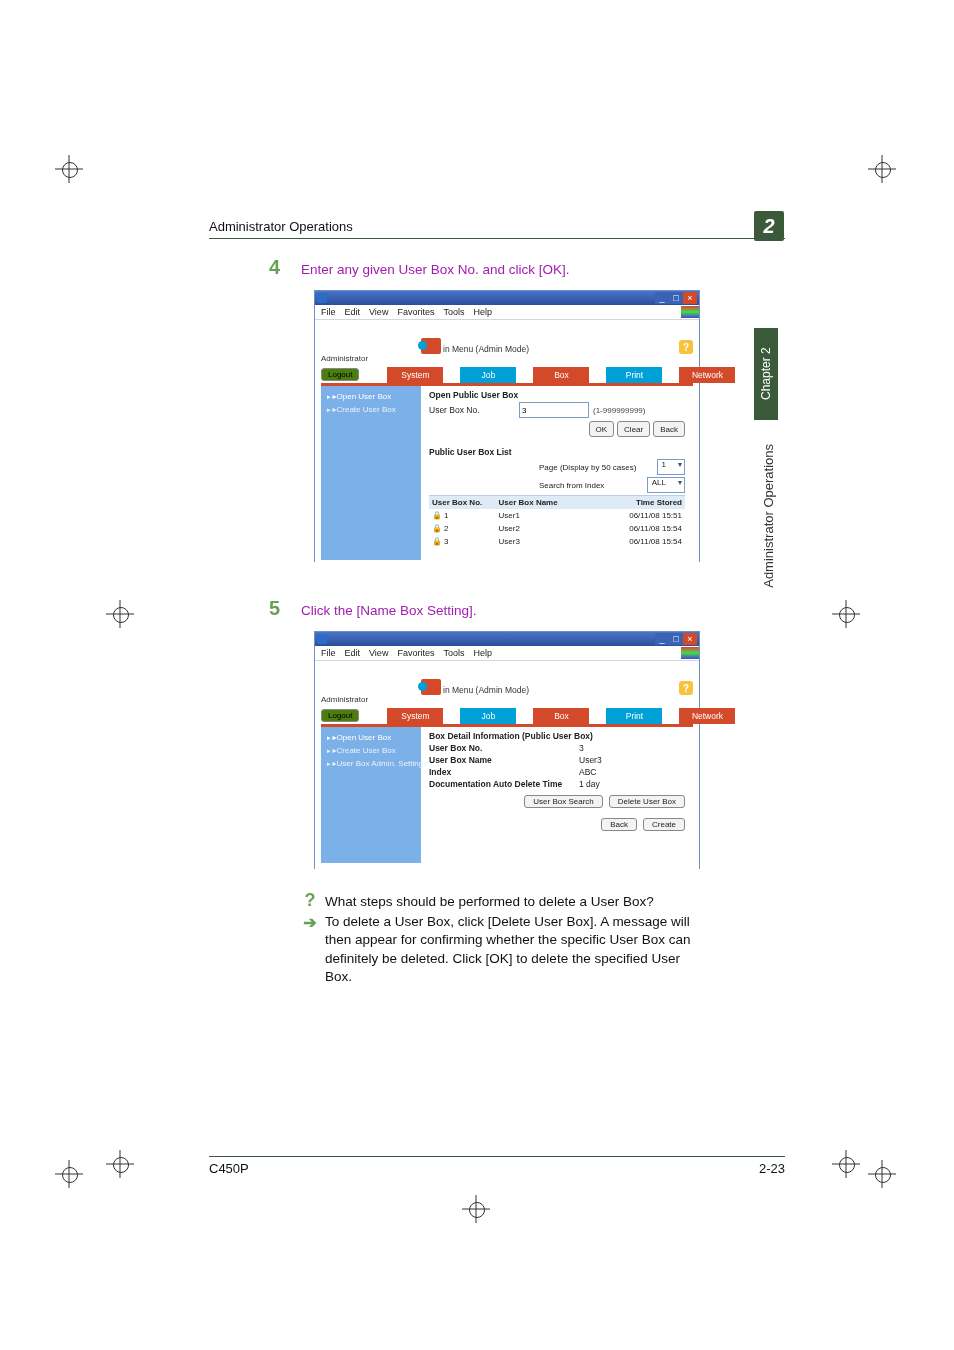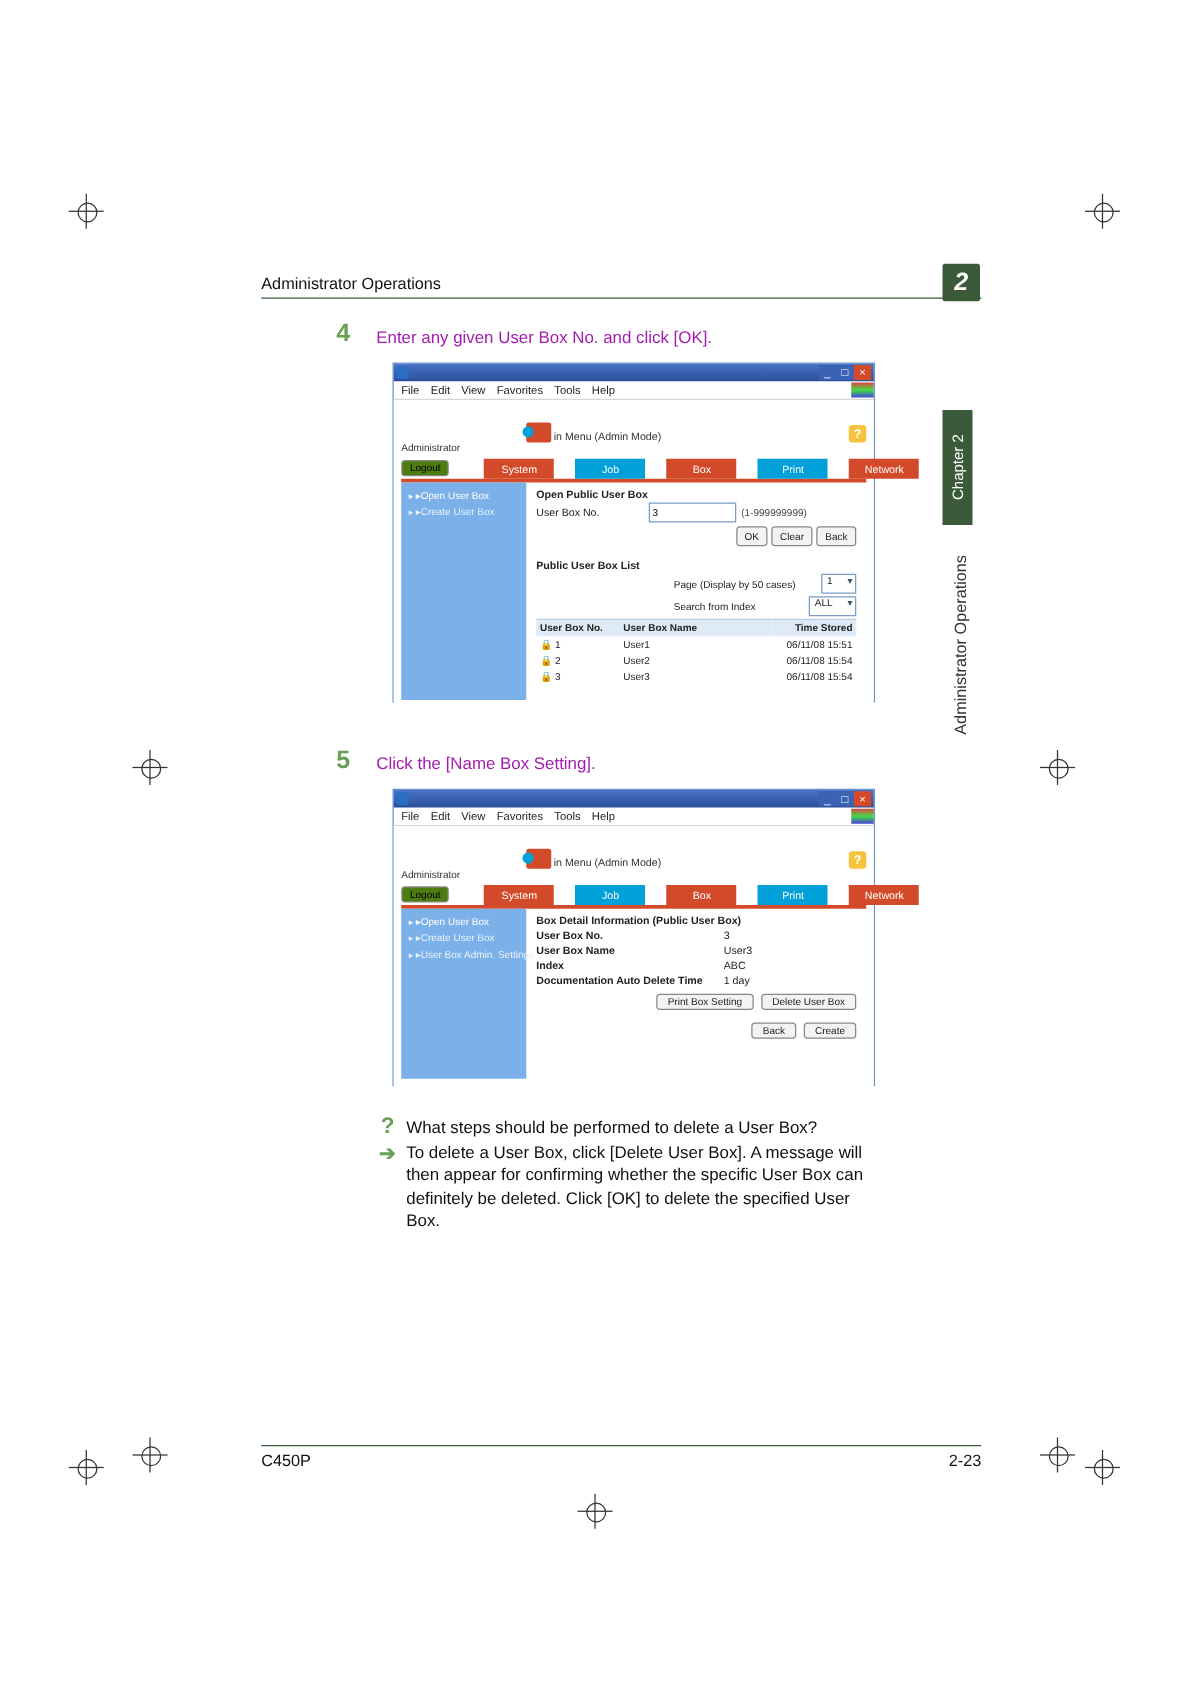--- a/index.html
+++ b/index.html
@@ -279,21 +279,21 @@
             </div>
         <div class="bd-row">
               <div class="l">Index</div>
               <div>ABC</div>
             </div>
         <div class="bd-row">
               <div class="l">Documentation Auto Delete Time</div>
               <div>1 day</div>
             </div>
         <div class="det-btns">
-          <div class="sb">Print Box Setting</div>
+          <div class="sb">User Box Search</div>
           <div class="sb">Delete User Box</div>
         </div>
         <div class="det-btns" style="margin-top:10px">
           <div class="sb">Back</div>
           <div class="sb">Create</div>
         </div>
       </div>
     </div>
   </div>
 </div>

